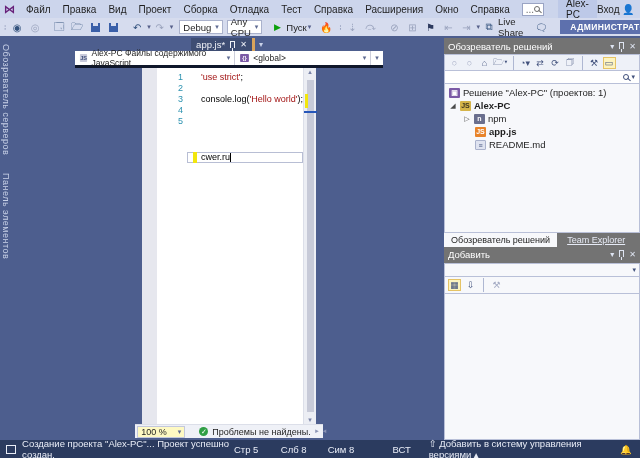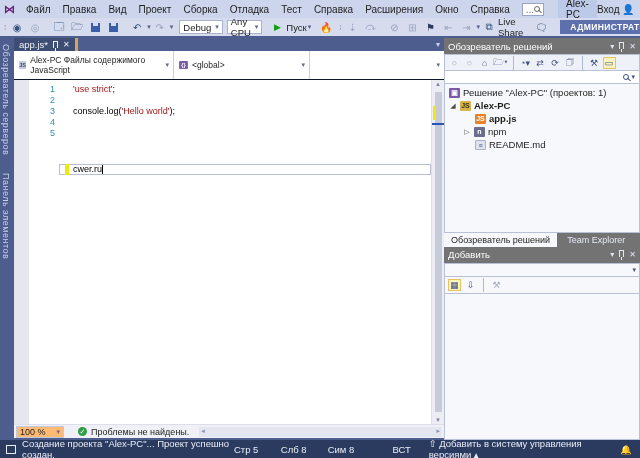--- a/index.html
+++ b/index.html
@@ -29,44 +29,44 @@
            height:14px; padding:0 3px; font-size:9.5px; color:#1e1e1e; }
   .combo .cv { font-size:7px; color:#5f6b93; margin-left:4px; }
   .start { color:#0ba00b; font-size:9px; }
   .admin { background:#5d70ad; color:#fff; font-weight:bold; font-size:8.5px; padding:2px 10px; margin:0 6px 0 10px; letter-spacing:.4px; }
 
   
   .side-strip { position:absolute; left:0; top:38px; width:14px; height:402px; background:#4d5e8e; }
   .vtab { writing-mode:vertical-rl; color:#c9d2e8; font-size:9px; padding:6px 1px; letter-spacing:.5px; border-bottom:6px solid transparent; }
 
   
-  .editor-group { position:absolute; left:14px; top:38px; width:430px; height:400px; display:flex; flex-direction:column; }
+  .editor-group { position:absolute; left:14px; top:38px; width:430px; height:400px; display:flex; flex-direction:column;align-items:center; }
   .tabstrip { height:13px; display:flex; background:#4d5e8e; font-size:9.5px; }
   .doc-tab { background:#3e4d73; color:#f0f2f8; display:flex; align-items:center; gap:5px; padding:0 5px; }
   .tab-accent { width:3px; background:#d9a45c; }
   .tabstrip-right { margin-left:auto; color:#c9d2e8; font-size:8px; padding:0 4px; display:flex; align-items:center; gap:6px; }
-  .navbar { height:29px; background:#1d4ed8; display:flex; border-bottom:1px solid #0f172a; }
+  .navbar { height:17px; background:#1d4ed8; display:flex; border-bottom:3px solid #0f172a; }
   .nav-combo { display:flex; align-items:center; font-size:8.5px; border-right:1px solid #cccedb; padding:0 4px; gap:3px; color:#1e1e1e; background:#fff; }
   .nav-combo .cv { font-size:7px; color:#5f6b93; margin-left:auto; }
   .editor-body { flex:1; background:#fff; display:flex; position:relative; }
   .glyph-margin { width:15px; background:#e6e7ee; }
   .linenums { width:30px; padding-top:4px; text-align:right; color:#2b91af; font-family:"DejaVu Sans Mono", monospace; font-size:9px; line-height:11px; padding-right:4px; }
   .code-area { flex:1; padding-top:4px; font-family:"DejaVu Sans Mono", monospace; font-size:9px; line-height:11px; position:relative; }
   .code-line { height:11px; white-space:pre; position:relative; padding-left:14px; }
   .seg-string { color:#a31515; }
   .seg-plain { color:#000; }
   .change-bar { position:absolute; left:6px; top:0; width:4px; height:11px; background:#f2e60e; }
   .caret-line { outline:1px solid #b8bed4; outline-offset:-1px;margin-top:36px; }
   .caret-mark { display:inline-block; width:1px; height:10px; background:#000; vertical-align:middle; }
   .vscroll { width:13px; background:#eceef4; border-left:1px solid #dcdfe9; display:flex; flex-direction:column; align-items:center; font-size:7px; color:#7a84a8; position:relative; }
   .vthumb { position:absolute; top:12px; bottom:12px; left:3px; width:7px; background:#c7cad8; }
   .mark-y { position:absolute; left:1px; width:3px; height:14px; background:#f2e60e; top:26px; }
   .mark-c { position:absolute; left:0; width:13px; height:2px; background:#2656b9; top:43px; }
   .editor-statusrow { height:14px; background:#eff1f7; border-top:1px solid #dcdfe9; display:flex; align-items:center; font-size:9px; }
-  .zoom-combo { width:48px; height:12px; background:#fdba74; border:1px solid #c3c8dc; display:flex; align-items:center; justify-content:space-between; padding:0 3px; margin-left:2px; }
+  .zoom-combo { width:48px; height:12px; background:#fef9c3; border:1px solid #c3c8dc; display:flex; align-items:center; justify-content:space-between; padding:0 3px; margin-left:2px; }
   .ok-dot { width:9px; height:9px; border-radius:50%; background:#2f9e44; color:#fff; font-size:7px; line-height:9px; text-align:center; margin:0 4px 0 14px; }
   .hscroll { flex:1; height:10px; background:#e4e6ef; margin:0 2px 0 10px; position:relative; color:#8a93b4; font-size:7px; }
   .hscroll .la { position:absolute; left:2px; top:0; } .hscroll .ra { position:absolute; right:2px; top:0; }
 
   
   .right-panel { position:absolute; left:444px; top:38px; width:196px; height:402px; background:#737373; display:flex; flex-direction:column; }
   .pane-header { height:16px; color:#fff; display:flex; align-items:center; font-size:9.5px; padding:0 4px; }
   .pane-header .hicons { margin-left:auto; display:flex; gap:5px; font-size:8px; color:#dfe5f2; }
   .se-toolbar { height:16px; background:#eef1f8; display:flex; align-items:center; padding:0 3px; gap:2px; font-size:9px; color:#41517c; border:1px solid #b9c0d8; border-bottom:0; }
   .se-ico { min-width:13px; text-align:center; }
@@ -80,21 +80,21 @@
   .ticon { width:11px; height:10px; font-size:7px; font-weight:bold; line-height:10px; text-align:center; border-radius:1px; }
   .ti-sol { background:#7b5aa6; color:#fff; }
   .ti-js  { background:#d5b44a; color:#3e3520; }
   .ti-jso { background:#e8832a; color:#fff; }
   .ti-jsg { background:#c8cadb; color:#41517c; }
   .ti-npm { background:#6a6f8e; color:#fff; }
   .ti-md  { background:#dfe3f0; color:#41517c; border:1px solid #aab2cc; }
   .bold { font-weight:bold; }
   .panel-tabs { height:14px; display:flex; font-size:9px; }
   .ptab-active { background:#f7f8fb; color:#1e1e1e; padding:0 7px; display:flex; align-items:center; }
-  .ptab { color:#e6eaf5; padding:0 10px; display:flex; align-items:center; }
+  .ptab { color:#e6eaf5; padding:0 10px; display:flex; align-items:center;text-decoration:underline; }
   .props-combo-row { height:14px; background:#f7f8fb; border:1px solid #b9c0d8; display:flex; align-items:center; justify-content:flex-end; padding:0 3px; font-size:7px; color:#41517c; }
   .props-toolbar { height:17px; background:#f7f8fb; border:1px solid #b9c0d8; border-top:0; display:flex; align-items:center; gap:3px; padding:0 3px; font-size:9px; color:#41517c; }
   .props-empty { flex:1; background:#f7f8fb; border:1px solid #b9c0d8; border-top:0; }
 
   
   .statusbar { position:absolute; left:0; top:440px; width:640px; height:18px; background:#2b3b5f; color:#e9edf7;
                display:flex; align-items:center; font-size:9.5px; }
   .sb-task { width:11px; height:9px; border:1px solid #e9edf7; margin:0 6px 0 6px; }
   .sb-field { margin-right:0; }
   .sb-pos { width:52px; }
@@ -290,28 +290,28 @@
   <div class="se-tree">
     <div class="trow" style="padding-left:4px">
       <span class="ticon ti-sol">▣</span>
       <span>Решение "Alex-PC"  (проектов: 1)</span>
     </div>
     <div class="trow" style="padding-left:4px">
       <span class="twisty">◢</span>
       <span class="ticon ti-js">JS</span>
       <span class="bold">Alex-PC</span>
     </div>
-    <div class="trow" style="padding-left:30px">
-      <span class="ticon ti-jso">JS</span>
-      <span class="bold">app.js</span>
-    </div>
     <div class="trow" style="padding-left:18px">
       <span class="twisty">▷</span>
       <span class="ticon ti-npm">n</span>
       <span>npm</span>
+    </div>
+    <div class="trow" style="padding-left:30px">
+      <span class="ticon ti-jso">JS</span>
+      <span class="bold">app.js</span>
     </div>
     <div class="trow" style="padding-left:30px">
       <span class="ticon ti-md">≡</span>
       <span>README.md</span>
     </div>
   </div>
   <div class="panel-tabs">
     <div class="ptab-active">Обозреватель решений</div>
     <div class="ptab">Team Explorer</div>
   </div>

